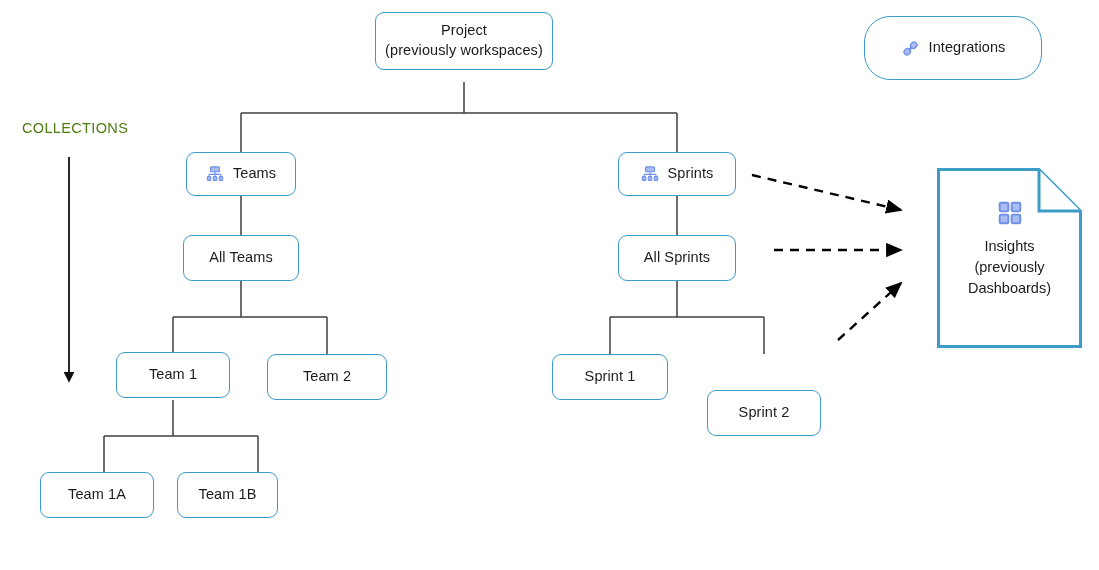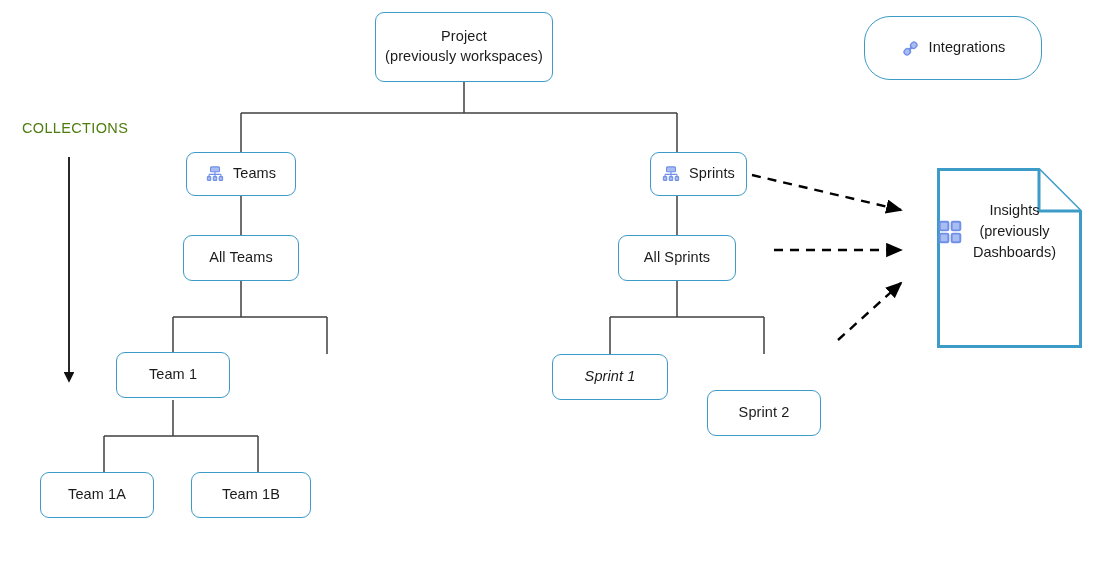--- a/index.html
+++ b/index.html
@@ -83,21 +83,21 @@
   .doc .doc-body {
     position: absolute;
     inset: 0;
   }
   .doc .doc-content {
     position: absolute;
     left: 0;
     right: 0;
     top: 32px;
     display: flex;
-    flex-direction: row;
+    flex-direction: column;
     align-items: center;
     gap: 10px;
   }
   .doc .doc-text {
     font-size: 14.5px;
     line-height: 1.45;
     color: #1b1b1b;
     text-align: center;
     white-space: pre-line;
   }
@@ -159,21 +159,21 @@
       <path d="M838,340 L901,283"></path>
     </g>
 
     <g stroke="#111111" stroke-width="1.8" fill="none" marker-end="url(#arrowhead-thick)">
       <path d="M69,157 L69,381"></path>
     </g>
   </svg>
 
   <div class="axis-label" style="left:22px; top:120px;">COLLECTIONS</div>
 
-  <div class="node" style="left:375px; top:12px; width:178px; height:70px;">
+  <div class="node" style="left:375px; top:12px; width:178px; height:58px;">
     <span class="label">Project
 (previously workspaces)</span>
   </div>
 
   <div class="node pill with-icon" style="left:864px; top:16px; width:178px; height:64px;">
     <span class="icon">
       <svg width="19" height="19" viewBox="0 0 24 24">
         <g transform="rotate(-45 12 12)">
           <rect x="2.2" y="8.4" width="8" height="7.2" rx="3.2" fill="#a9bdf2" stroke="#6f8fe8" stroke-width="1.7"></rect>
           <rect x="13.8" y="8.4" width="8" height="7.2" rx="3.2" fill="#a9bdf2" stroke="#6f8fe8" stroke-width="1.7"></rect>
@@ -190,21 +190,21 @@
         <rect x="6" y="2.5" width="12" height="6.5" rx="1.3" fill="#a9bdf2" stroke="#6f8fe8" stroke-width="1.5"></rect>
         <path d="M12,9 L12,12.5 M4,12.5 L20,12.5 M4,12.5 L4,15.5 M12,12.5 L12,15.5 M20,12.5 L20,15.5" stroke="#6f8fe8" stroke-width="1.5" fill="none"></path>
         <rect x="1.8" y="15.5" width="4.6" height="5" rx="1" fill="#a9bdf2" stroke="#6f8fe8" stroke-width="1.4"></rect>
         <rect x="9.7" y="15.5" width="4.6" height="5" rx="1" fill="#a9bdf2" stroke="#6f8fe8" stroke-width="1.4"></rect>
         <rect x="17.6" y="15.5" width="4.6" height="5" rx="1" fill="#a9bdf2" stroke="#6f8fe8" stroke-width="1.4"></rect>
       </svg>
     </span>
     <span class="label">Teams</span>
   </div>
 
-  <div class="node with-icon" style="left:618px; top:152px; width:97px; height:44px;margin-left:32px;">
+  <div class="node with-icon" style="left:618px; top:152px; width:118px; height:44px;">
     <span class="icon">
       <svg width="18" height="18" viewBox="0 0 24 24">
         <rect x="6" y="2.5" width="12" height="6.5" rx="1.3" fill="#a9bdf2" stroke="#6f8fe8" stroke-width="1.5"></rect>
         <path d="M12,9 L12,12.5 M4,12.5 L20,12.5 M4,12.5 L4,15.5 M12,12.5 L12,15.5 M20,12.5 L20,15.5" stroke="#6f8fe8" stroke-width="1.5" fill="none"></path>
         <rect x="1.8" y="15.5" width="4.6" height="5" rx="1" fill="#a9bdf2" stroke="#6f8fe8" stroke-width="1.4"></rect>
         <rect x="9.7" y="15.5" width="4.6" height="5" rx="1" fill="#a9bdf2" stroke="#6f8fe8" stroke-width="1.4"></rect>
         <rect x="17.6" y="15.5" width="4.6" height="5" rx="1" fill="#a9bdf2" stroke="#6f8fe8" stroke-width="1.4"></rect>
       </svg>
     </span>
     <span class="label">Sprints</span>
@@ -215,34 +215,37 @@
   </div>
 
   <div class="node" style="left:618px; top:235px; width:118px; height:46px;">
     <span class="label">All Sprints</span>
   </div>
 
   <div class="node" style="left:116px; top:352px; width:114px; height:46px;">
     <span class="label">Team 1</span>
   </div>
 
-
-  <div class="node" style="left:552px; top:354px; width:116px; height:46px;font-style:italic;">
+  <div class="node" style="left:267px; top:354px; width:120px; height:46px;">
+    <span class="label">Team 2</span>
+  </div>
+
+  <div class="node" style="left:552px; top:354px; width:116px; height:46px;">
     <span class="label">Sprint 1</span>
   </div>
 
   <div class="node" style="left:707px; top:354px; width:114px; height:46px;margin-top:36px;">
     <span class="label">Sprint 2</span>
   </div>
 
   <div class="node" style="left:40px; top:472px; width:114px; height:46px;">
     <span class="label">Team 1A</span>
   </div>
 
-  <div class="node" style="left:191px; top:472px; width:120px; height:46px;">
+  <div class="node" style="left:177px; top:472px; width:101px; height:46px;">
     <span class="label">Team 1B</span>
   </div>
 
   <div class="doc" style="left:937px; top:168px; width:145px; height:180px;">
     <svg class="doc-body" viewBox="0 0 145 180" xmlns="http://www.w3.org/2000/svg">
       <path d="M1.5,1.5 L102,1.5 L143.5,43 L143.5,178.5 L1.5,178.5 Z" fill="#ffffff" stroke="#3d9bc7" stroke-width="3"></path>
       <path d="M102,1.5 L102,43 L143.5,43" fill="#ffffff" stroke="#3d9bc7" stroke-width="3"></path>
     </svg>
     <div class="doc-content">
       <span class="icon">

